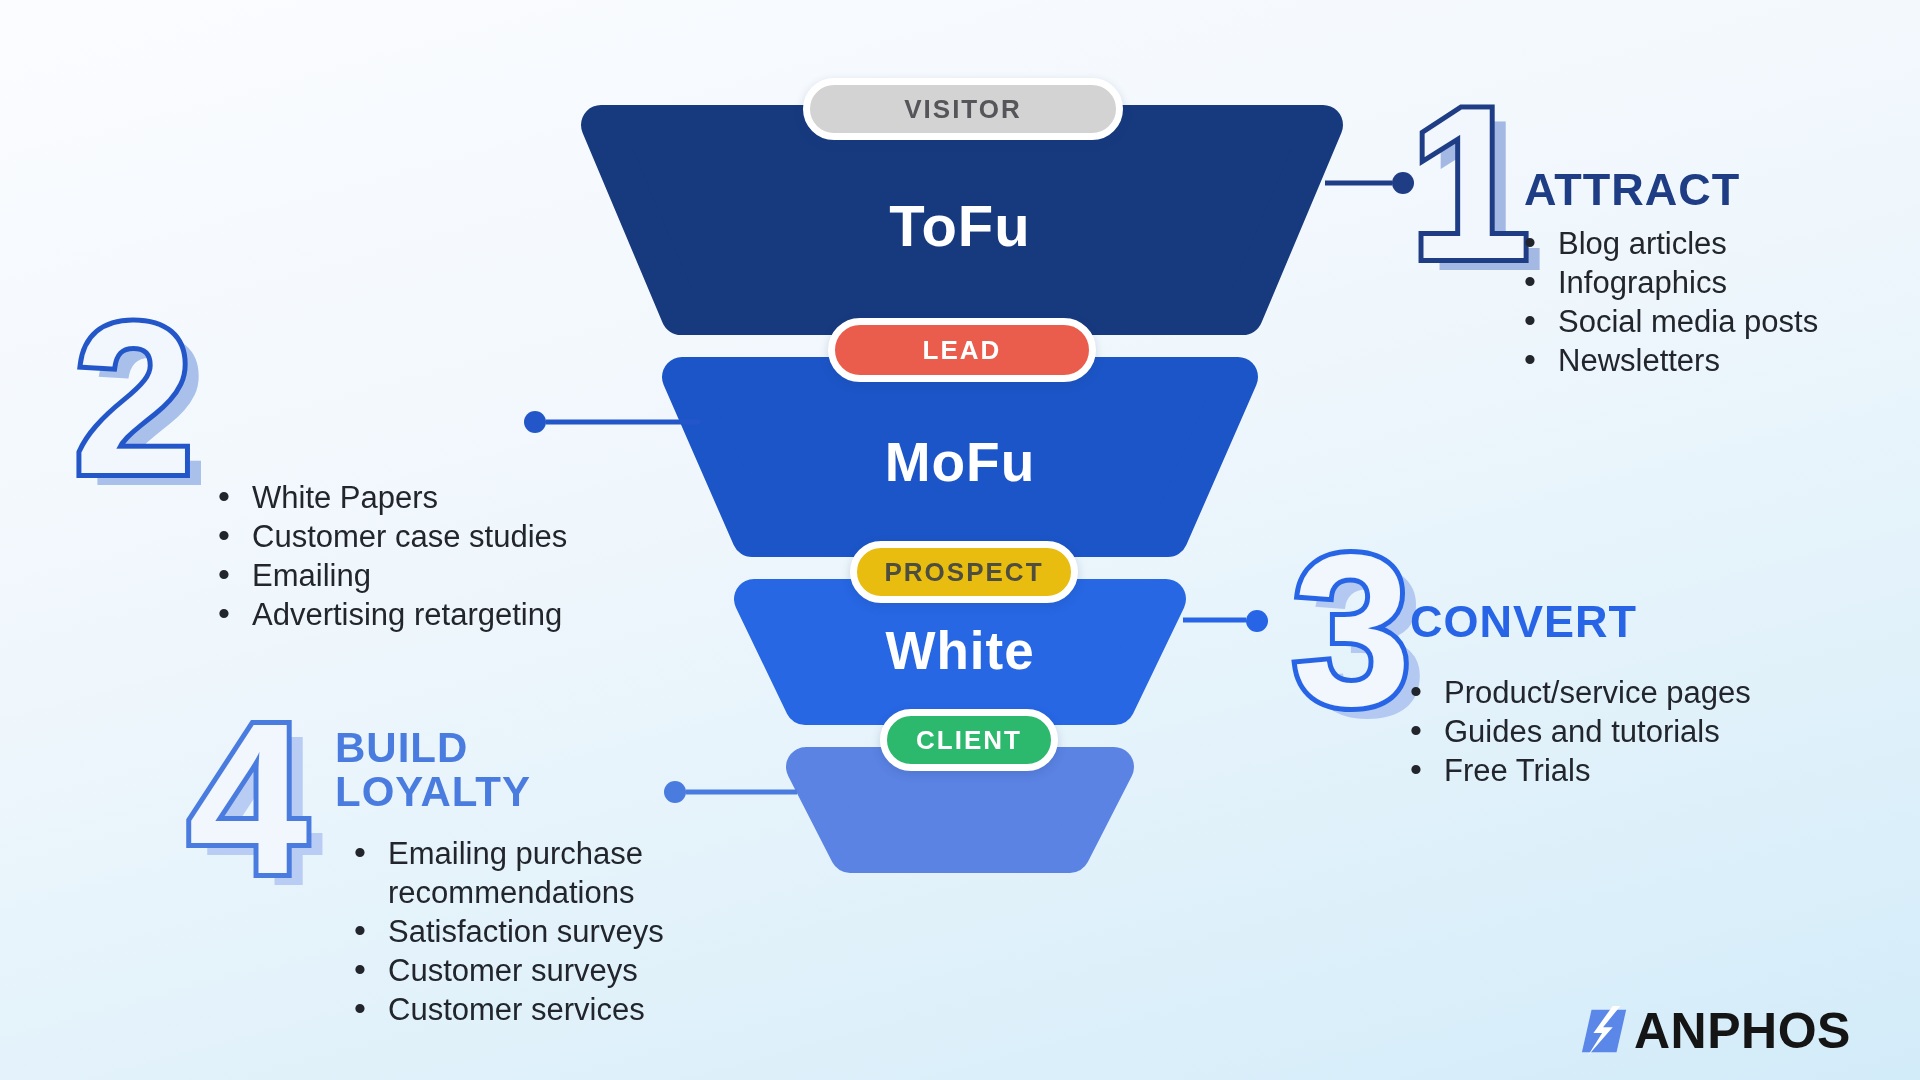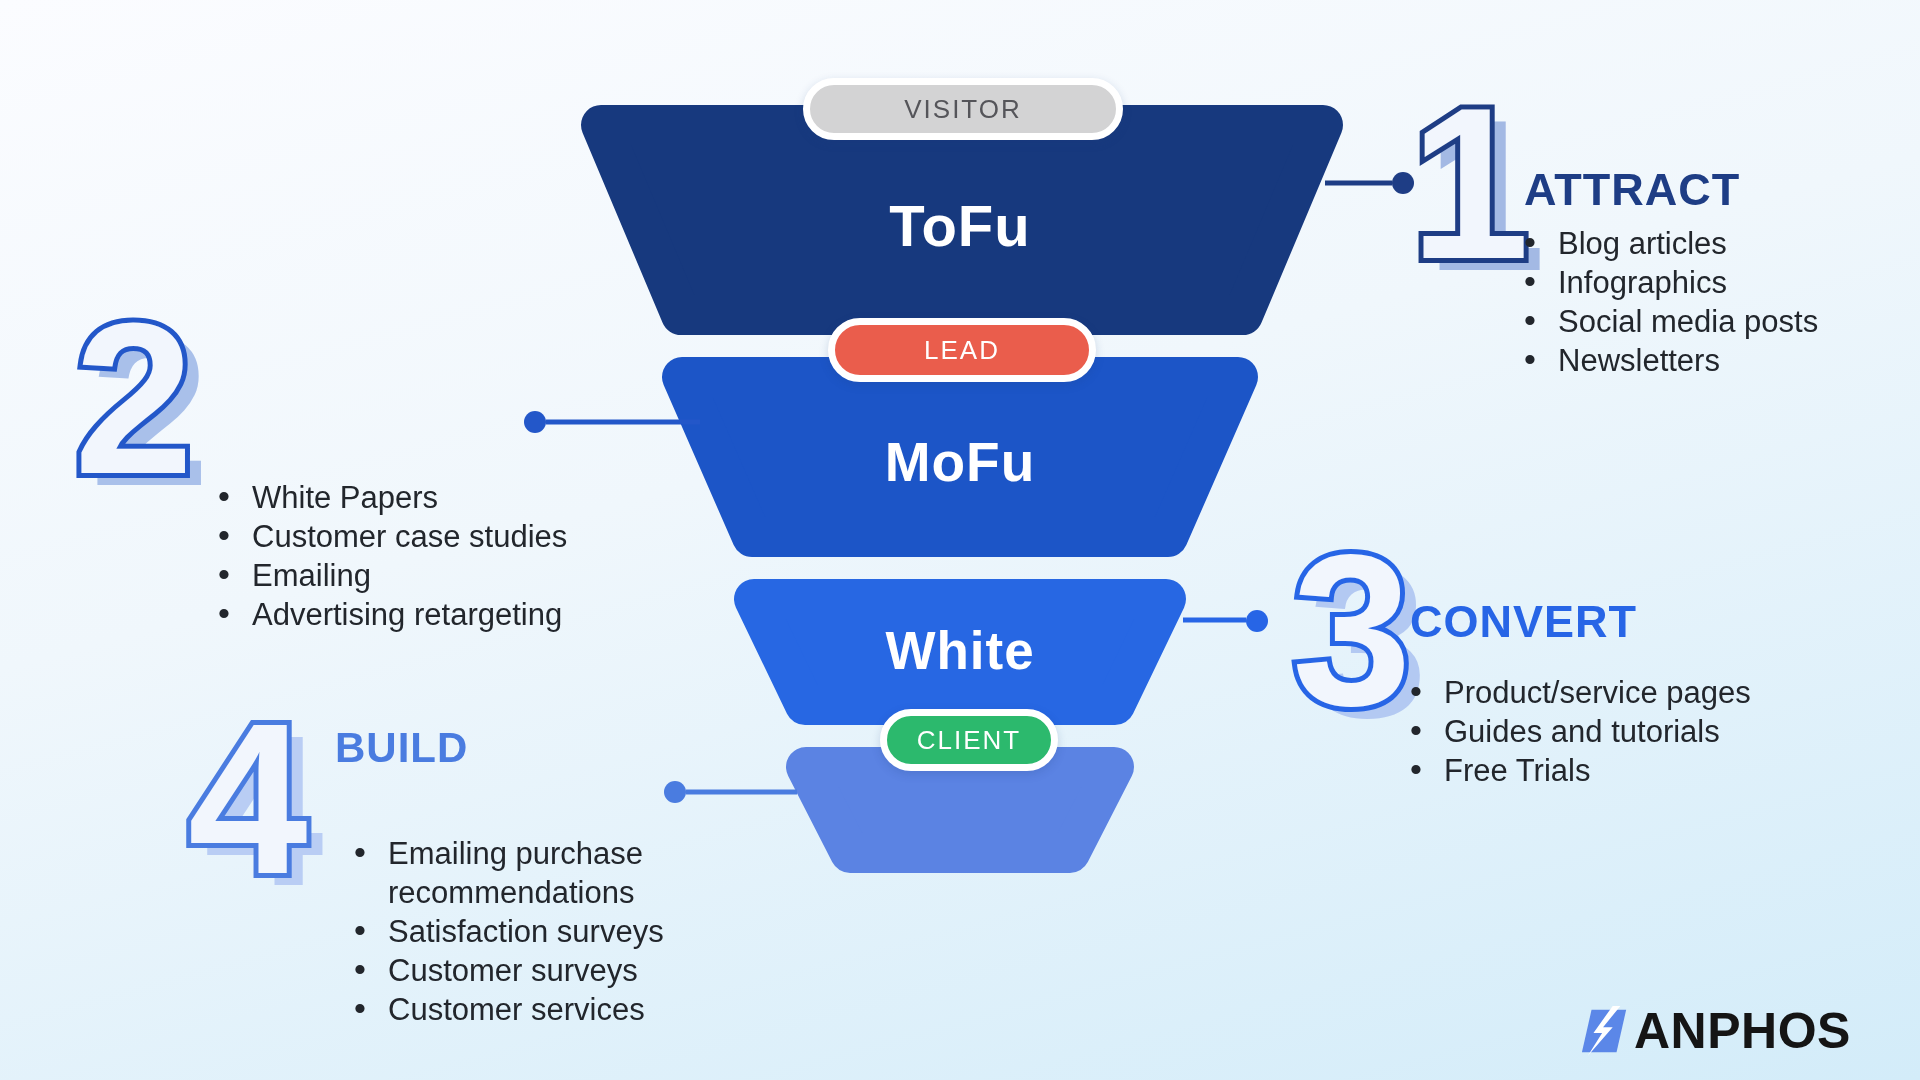--- a/index.html
+++ b/index.html
@@ -17,21 +17,21 @@
   }
   .lbl-tofu { left:760px; top:192px; font-size:58px; }
   .lbl-mofu { left:760px; top:430px; font-size:55px; }
   .lbl-bofu { left:760px; top:620px; font-size:53px; }
   .lbl-aftersales { left:760px; top:795px; font-size:33px; letter-spacing:2.5px; }
 
   
   .badge {
     position:absolute; display:flex; align-items:center; justify-content:center;
     border:7px solid #ffffff; border-radius:40px;
-    font-weight:400; font-size:26px; letter-spacing:2px;
+    font-weight:700; font-size:26px; letter-spacing:2px;
     box-shadow:0 3px 10px rgba(30,60,120,0.18);
   }
   .badge-visitor { left:803px; top:78px;  width:306px; height:48px; background:#d3d3d4; color:#55555a; }
   .badge-lead    { left:828px; top:318px; width:254px; height:50px; background:#ea5d4c; color:#ffffff; }
   .badge-prospect{ left:850px; top:541px; width:214px; height:48px; background:#e9bd0f; color:#4d4d40; }
   .badge-client  { left:880px; top:709px; width:164px; height:48px; background:#2cb96d; color:#ffffff; }
 
   
   .big-num { position:absolute; width:190px; height:200px; overflow:visible; }
   .num1 { left:1402px; top:82px; }
@@ -90,20 +90,23 @@
     <circle cx="675" cy="792" r="11" fill="#4a7ce0"></circle>
     <line x1="686" y1="792" x2="797" y2="792" stroke="#4a7ce0" stroke-width="5"></line>
   </svg>
 
   <div class="badge badge-visitor">
     <span>VISITOR</span>
   </div>
   <div class="badge badge-lead">
     <span>LEAD</span>
   </div>
+  <div class="badge badge-prospect">
+    <span>PROSPECT</span>
+  </div>
   <div class="badge badge-client">
     <span>CLIENT</span>
   </div>
 
   <div class="stage-label lbl-tofu">ToFu</div>
   <div class="stage-label lbl-mofu">MoFu</div>
   <div class="stage-label lbl-bofu">White</div>
 
   <svg class="big-num num1" viewBox="0 0 190 200">
     <text x="24" y="188" fill="#a3b9e4">1</text>
@@ -139,20 +142,21 @@
 
   <div class="sec-title title3">CONVERT</div>
   <ul class="bullets list3">
     <li>Product/service pages</li>
     <li>Guides and tutorials</li>
     <li>Free Trials</li>
   </ul>
 
   <div class="sec-title title4">
     <div>BUILD</div>
+    <div>LOYALTY</div>
   </div>
   <ul class="bullets list4">
     <li>Emailing purchase recommendations</li>
     <li>Satisfaction surveys</li>
     <li>Customer surveys</li>
     <li>Customer services</li>
   </ul>
 
   <div class="logo">
     <svg width="58" height="50" viewBox="0 0 60 52">

